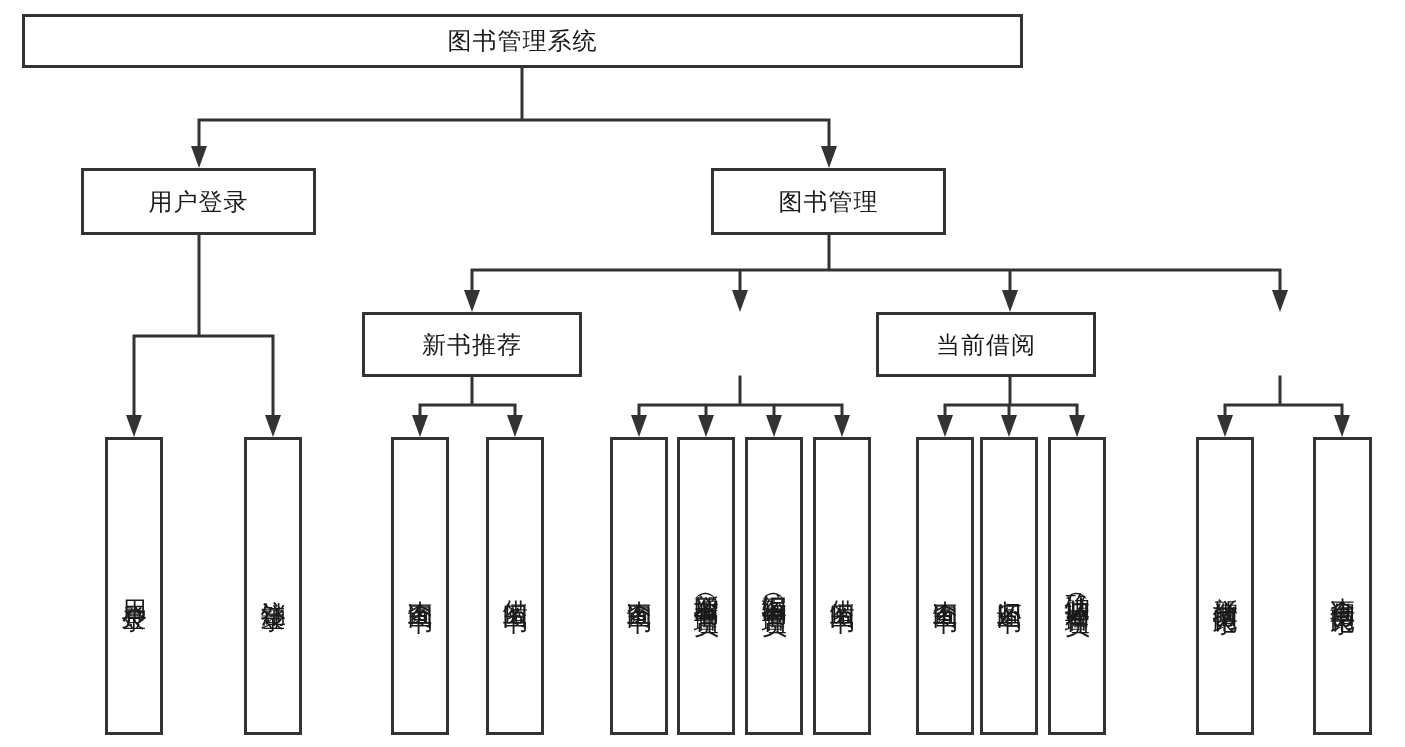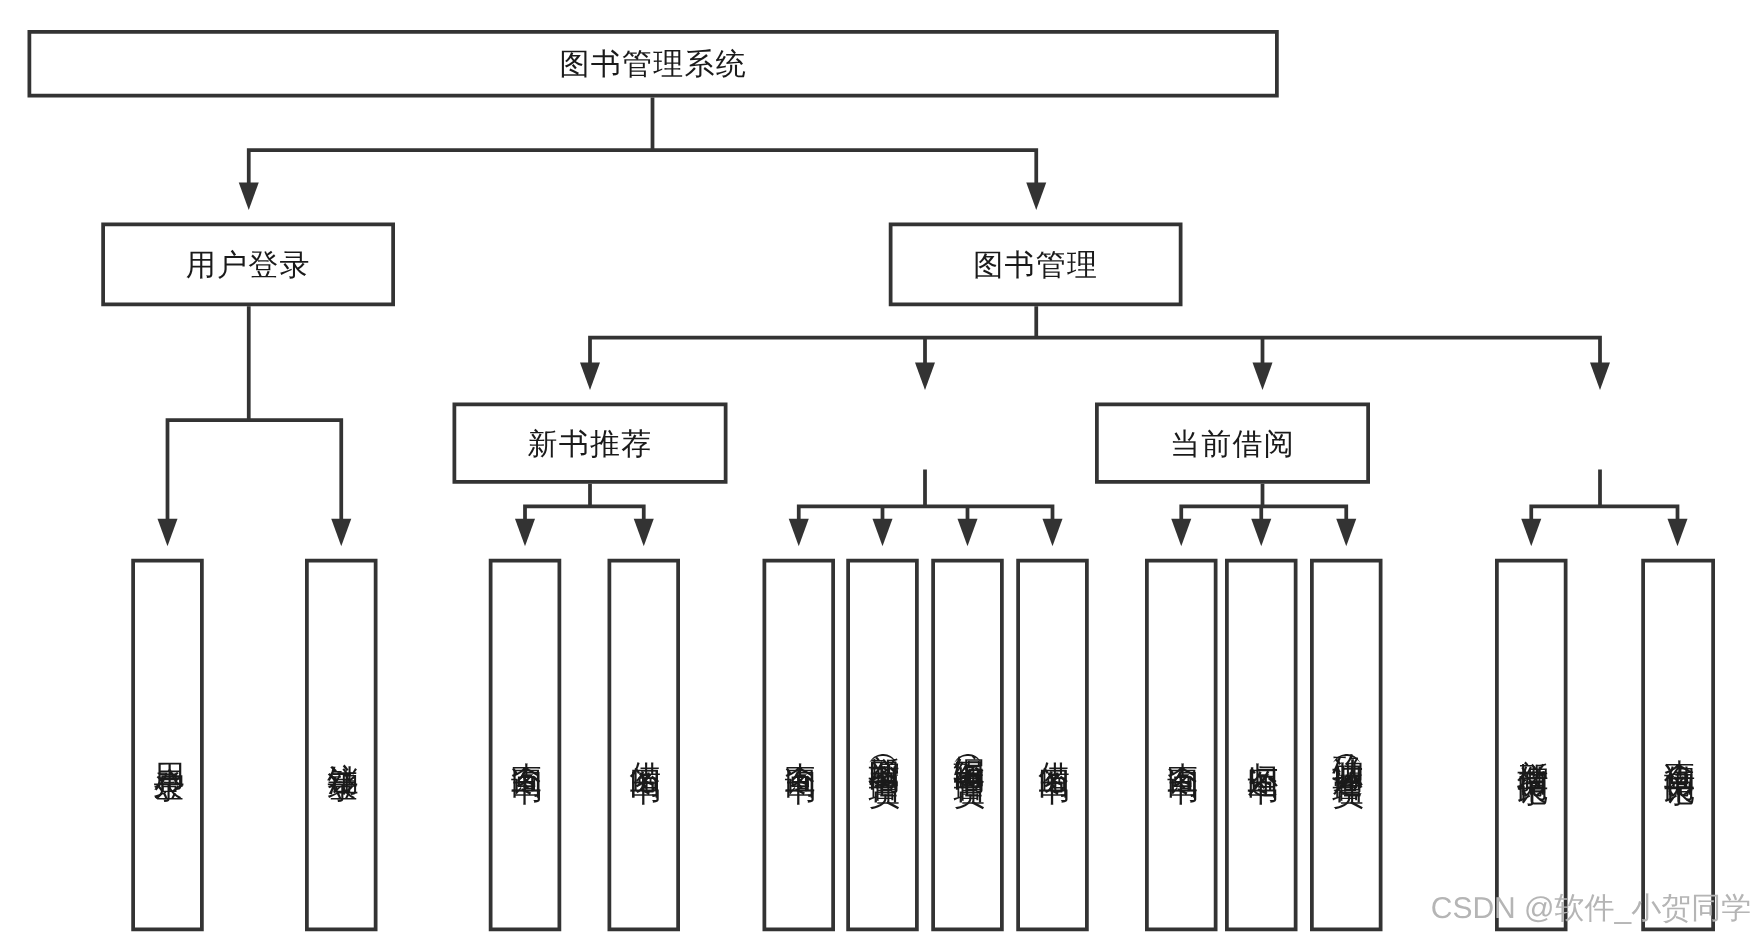--- a/index.html
+++ b/index.html
@@ -4,21 +4,21 @@
 <style>
   html,body { margin:0; padding:0; background:#ffffff; }
   .canvas {
     position:relative; width:1405px; height:747px; background:#ffffff;
     font-family:"Liberation Sans","DejaVu Sans",sans-serif; overflow:hidden;
   }
   svg.connectors { position:absolute; left:0; top:0; width:1405px; height:747px; }
   .box {
     position:absolute; box-sizing:border-box; background:#ffffff;
     border:3px solid #333333; color:#1a1a1a;
-    display:flex; align-items:center; justify-content:center; text-align:center;margin-top:10px;
+    display:flex; align-items:center; justify-content:center; text-align:center;
   }
   .box.h { font-size:24px; letter-spacing:1px; }
   .box.v { font-size:25px; }
   .box.v .vtext { writing-mode:vertical-rl; text-orientation:mixed; letter-spacing:3px; line-height:1.1; }
   .watermark {
     position:absolute; right:4px; bottom:5px; font-size:24px;
     color:#b5b5b5; white-space:nowrap; z-index:5;
   }
 </style>
 </head>
@@ -114,15 +114,14 @@
     <span class="vtext">确认归还（管理员）</span>
   </div>
 
   <div class="box v" style="left:1196px;top:437px;width:58px;height:298px">
     <span class="vtext">新增借阅记录</span>
   </div>
   <div class="box v" style="left:1313px;top:437px;width:59px;height:298px">
     <span class="vtext">查询借阅记录</span>
   </div>
 
-  <div class="watermark">CSDN @软件_小贺同学</div>
 
 </div>
 
 </body></html>

